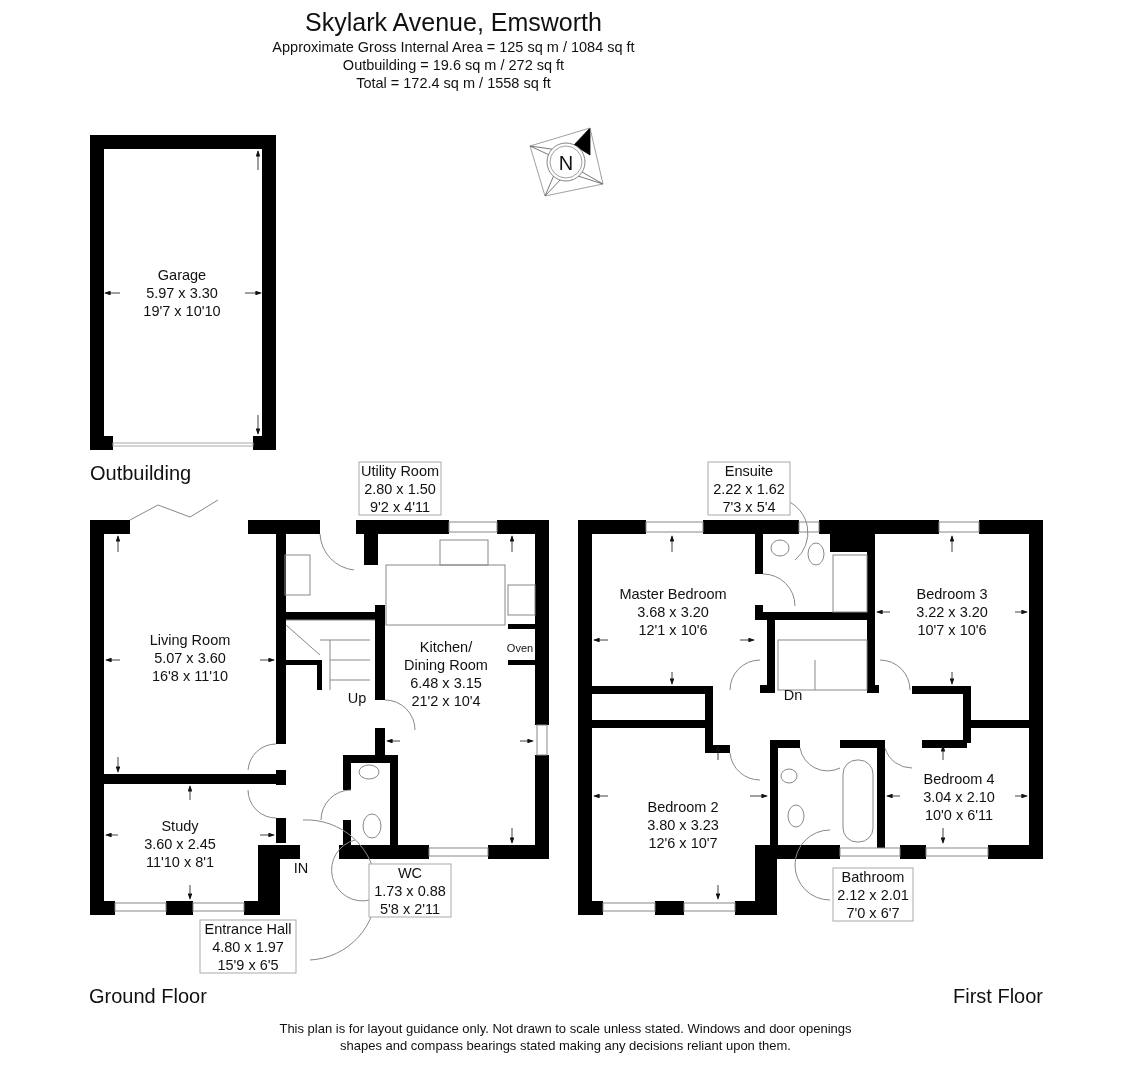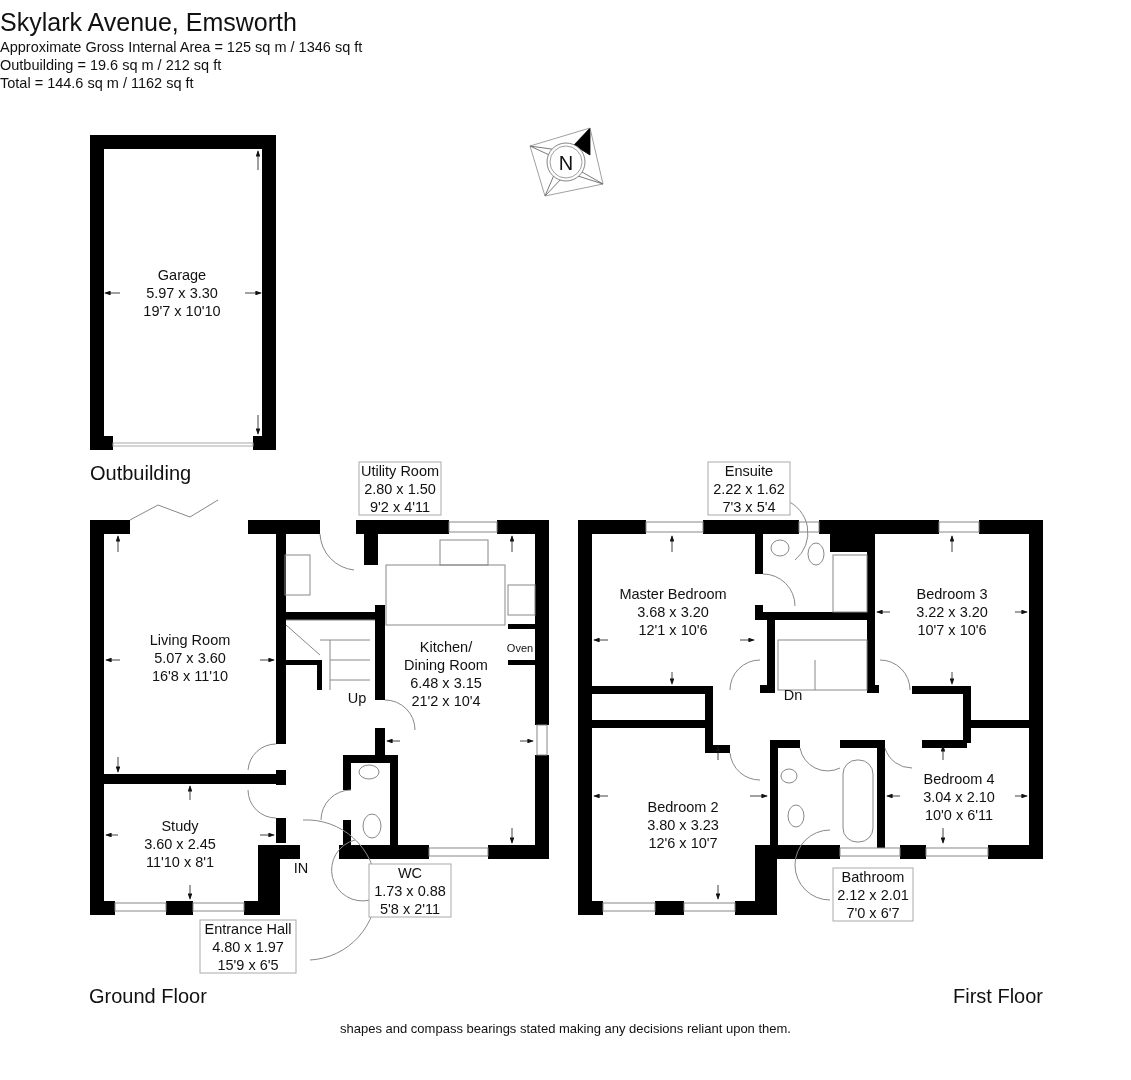--- a/index.html
+++ b/index.html
@@ -1,32 +1,32 @@
 <!DOCTYPE html>
 <html><head>
 <meta charset="utf-8">
 <style>
   html, body { margin: 0; padding: 0; background: #ffffff; }
   body { width: 1131px; height: 1080px; position: relative; overflow: hidden; font-family: "Liberation Sans", sans-serif; color: #111; }
-  .header { position: absolute; left: 0; top: 6px; width: 907px; }
+  .header { position: absolute; left: 0; top: 6px; width: 907px; text-align: center; }
   .title { font-size: 25px; line-height: 32px; }
   .sub { font-size: 14.5px; line-height: 18px; }
   svg { position: absolute; left: 0; top: 0; }
   .lbl { font-family: "Liberation Sans", sans-serif; font-size: 14.5px; fill: #111; text-anchor: middle; }
   .big { font-family: "Liberation Sans", sans-serif; font-size: 20px; fill: #111; }
   .disc { position: absolute; left: 0; top: 1020px; width: 1131px; text-align: center; font-size: 13px; line-height: 17px; }
 </style>
 </head>
 <body>
 
 <div class="header">
   <div class="title">Skylark Avenue, Emsworth</div>
-  <div class="sub">Approximate Gross Internal Area = 125 sq m / 1346 sq ft</div>
-  <div class="sub">Outbuilding = 19.6 sq m / 212 sq ft</div>
-  <div class="sub">Total = 144.6 sq m / 1162 sq ft</div>
+  <div class="sub">Approximate Gross Internal Area = 125 sq m / 1084 sq ft</div>
+  <div class="sub">Outbuilding = 19.6 sq m / 272 sq ft</div>
+  <div class="sub">Total = 172.4 sq m / 1558 sq ft</div>
 </div>
 
 <svg width="1131" height="1080" viewBox="0 0 1131 1080">
   <defs>
     <marker id="ah" markerWidth="8" markerHeight="6" refX="7" refY="3" orient="auto">
       <path d="M0,0 L8,3 L0,6 z" fill="#111"></path>
     </marker>
   </defs>
 
   <g stroke="#555" stroke-width="0.8" fill="none">
@@ -293,14 +293,15 @@
 
   <rect x="833" y="868" width="80" height="53" fill="#fff" stroke="#aaa" stroke-width="1"></rect>
   <text x="873" y="882" class="lbl">Bathroom</text>
   <text x="873" y="900" class="lbl">2.12 x 2.01</text>
   <text x="873" y="918" class="lbl">7'0 x 6'7</text>
 
   <text x="1043" y="1003" class="big" text-anchor="end" style="text-anchor:end">First Floor</text>
 </svg>
 
 <div class="disc">
+  <div>This plan is for layout guidance only. Not drawn to scale unless stated. Windows and door openings</div>
   <div>shapes and compass bearings stated making any decisions reliant upon them.</div>
 </div>
 
 </body></html>

